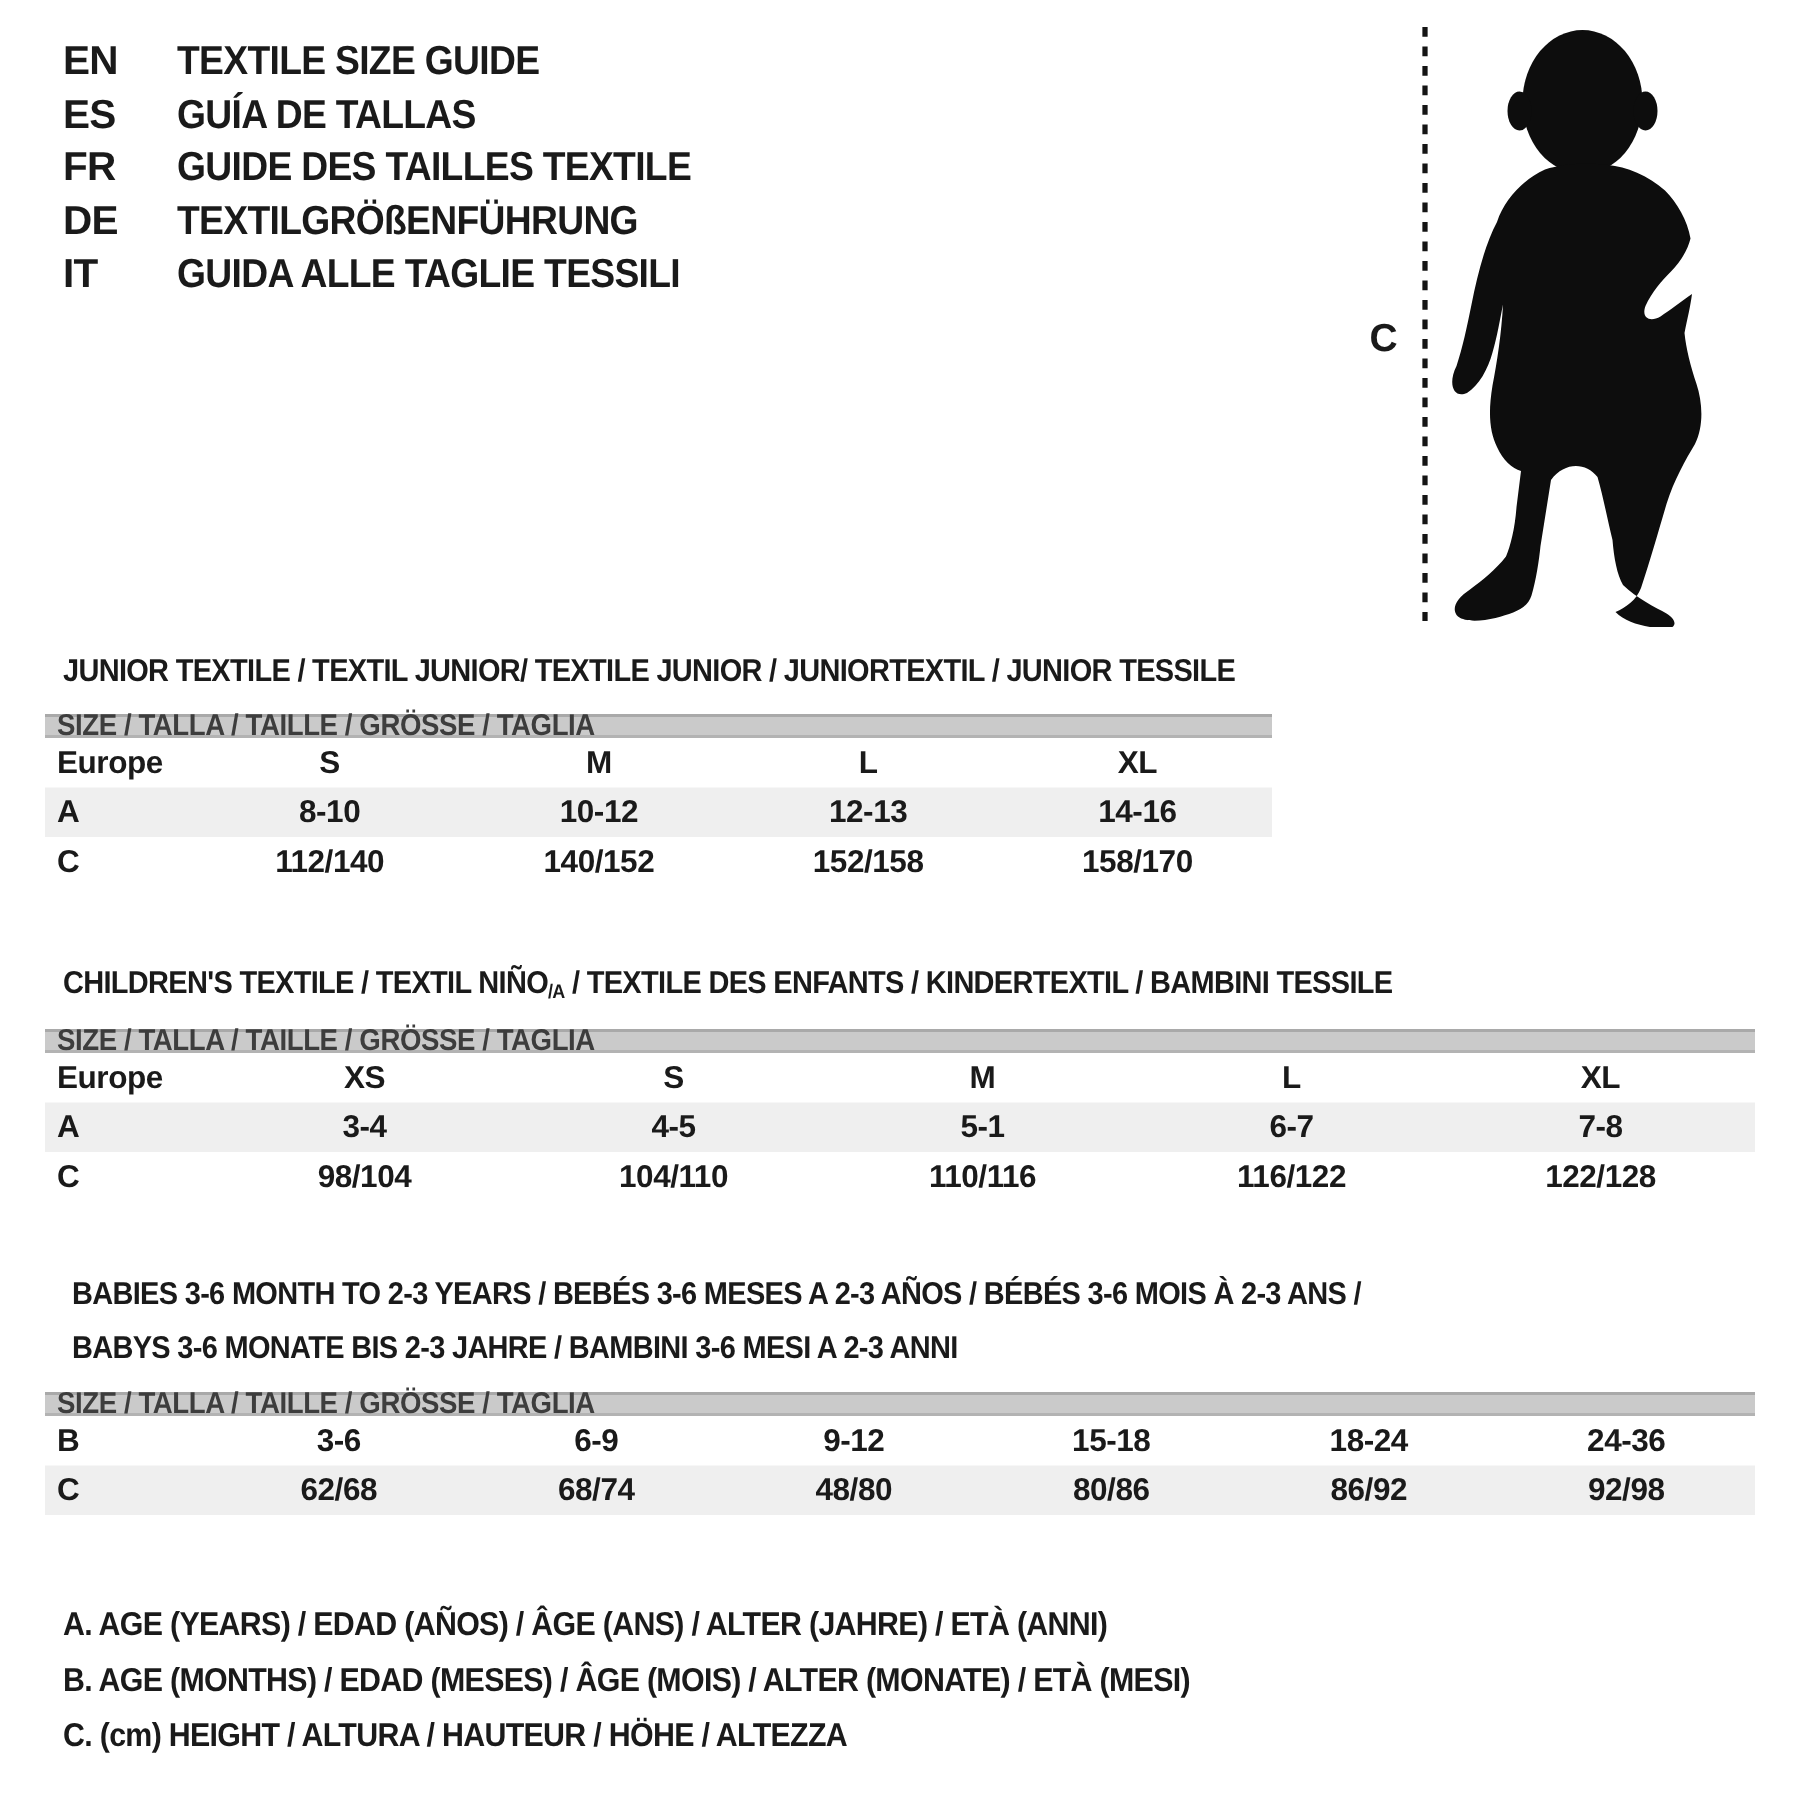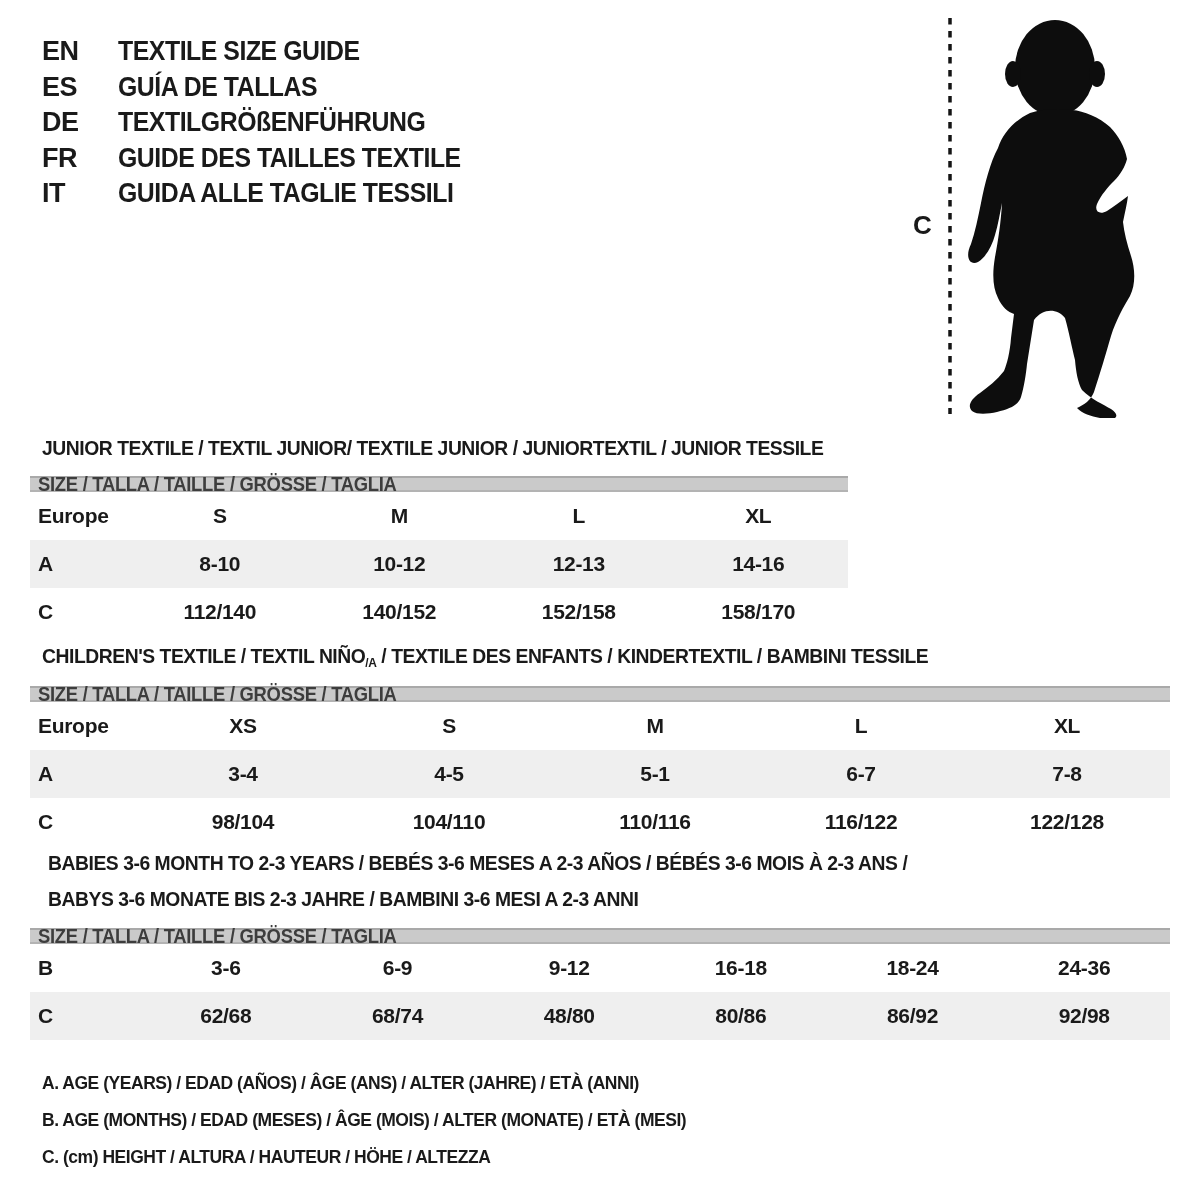--- a/index.html
+++ b/index.html
@@ -9,21 +9,21 @@
     font-family:"Liberation Sans", sans-serif;
     color:#1a1a1a;
     overflow:hidden;
   }
   .abs { position:absolute; }
 
   
   .squeeze { transform:scaleX(0.92); transform-origin:0 50%; white-space:nowrap; }
 
   
-  .lang-block { left:42px; top:34px; }
+  .lang-block { left:42px; top:23px; }
   .lang-row { display:flex; height:35.5px; align-items:center;
               font-size:27px; font-weight:700; letter-spacing:-0.5px; }
   .lang-code { width:76px; flex:0 0 76px; }
 
   
   .figure-svg { left:905px; top:8px; }
   .height-label { left:913px; top:210px; font-size:26px; font-weight:700; }
 
   
   .section-title { font-size:21px; font-weight:700; letter-spacing:-0.5px; line-height:36px; }
@@ -32,51 +32,51 @@
   
   .size-table { position:absolute; }
   .size-bar {
     background:#cacaca;
     border-top:2px solid #a9a9a9;
     border-bottom:2px solid #b3b3b3;
     height:16px; display:flex; align-items:center;
     padding-left:8px; color:#3d3d3d;
     font-size:20px; font-weight:700; letter-spacing:-0.3px;
   }
-  .trow { display:flex; height:48px; align-items:center;
+  .trow { display:flex; height:33px; align-items:center;
           font-size:21px; font-weight:700; letter-spacing:-0.3px; }
   .trow.shaded { background:#efefef; }
   .tlabel { padding-left:8px; flex:0 0 auto; }
   .w100 { width:100px; } .w110 { width:110px; }
   .tcell { flex:1 1 0; text-align:center; }
 
   
   .legend-block { left:42px; top:1064px; }
   .legend-line { height:37px; display:flex; align-items:center;
-                 font-size:19px; font-weight:700; letter-spacing:-0.5px; }
+                 font-size:22px; font-weight:700; letter-spacing:-0.5px; }
 </style>
 </head>
 <body>
 
 <div class="abs lang-block">
   <div class="lang-row">
     <span class="lang-code">EN</span>
     <span class="squeeze">TEXTILE SIZE GUIDE</span>
   </div>
   <div class="lang-row">
     <span class="lang-code">ES</span>
     <span class="squeeze">GUÍA DE TALLAS</span>
   </div>
   <div class="lang-row">
+    <span class="lang-code">FR</span>
+    <span class="squeeze">GUIDE DES TAILLES TEXTILE</span>
+  </div>
+  <div class="lang-row">
     <span class="lang-code">DE</span>
     <span class="squeeze">TEXTILGRÖßENFÜHRUNG</span>
-  </div>
-  <div class="lang-row">
-    <span class="lang-code">FR</span>
-    <span class="squeeze">GUIDE DES TAILLES TEXTILE</span>
   </div>
   <div class="lang-row">
     <span class="lang-code">IT</span>
     <span class="squeeze">GUIDA ALLE TAGLIE TESSILI</span>
   </div>
 </div>
 
 <svg class="abs figure-svg" width="255" height="410" viewBox="0 0 255 410" aria-hidden="true">
   <line x1="45" y1="10" x2="45" y2="406" stroke="#141414" stroke-width="3.5" stroke-dasharray="6.5 6.5"></line>
   <g fill="#0d0d0d">
@@ -194,21 +194,21 @@
 
 <div class="size-table" style="left:30px; top:928px; width:1140px;">
   <div class="size-bar">
     <span class="squeeze">SIZE / TALLA / TAILLE / GRÖSSE / TAGLIA</span>
   </div>
   <div class="trow">
     <span class="tlabel w110">B</span>
     <span class="tcell">3-6</span>
     <span class="tcell">6-9</span>
     <span class="tcell">9-12</span>
-    <span class="tcell">16-18</span>
+    <span class="tcell">15-18</span>
     <span class="tcell">18-24</span>
     <span class="tcell">24-36</span>
   </div>
   <div class="trow shaded">
     <span class="tlabel w110">C</span>
     <span class="tcell">62/68</span>
     <span class="tcell">68/74</span>
     <span class="tcell">48/80</span>
     <span class="tcell">80/86</span>
     <span class="tcell">86/92</span>

